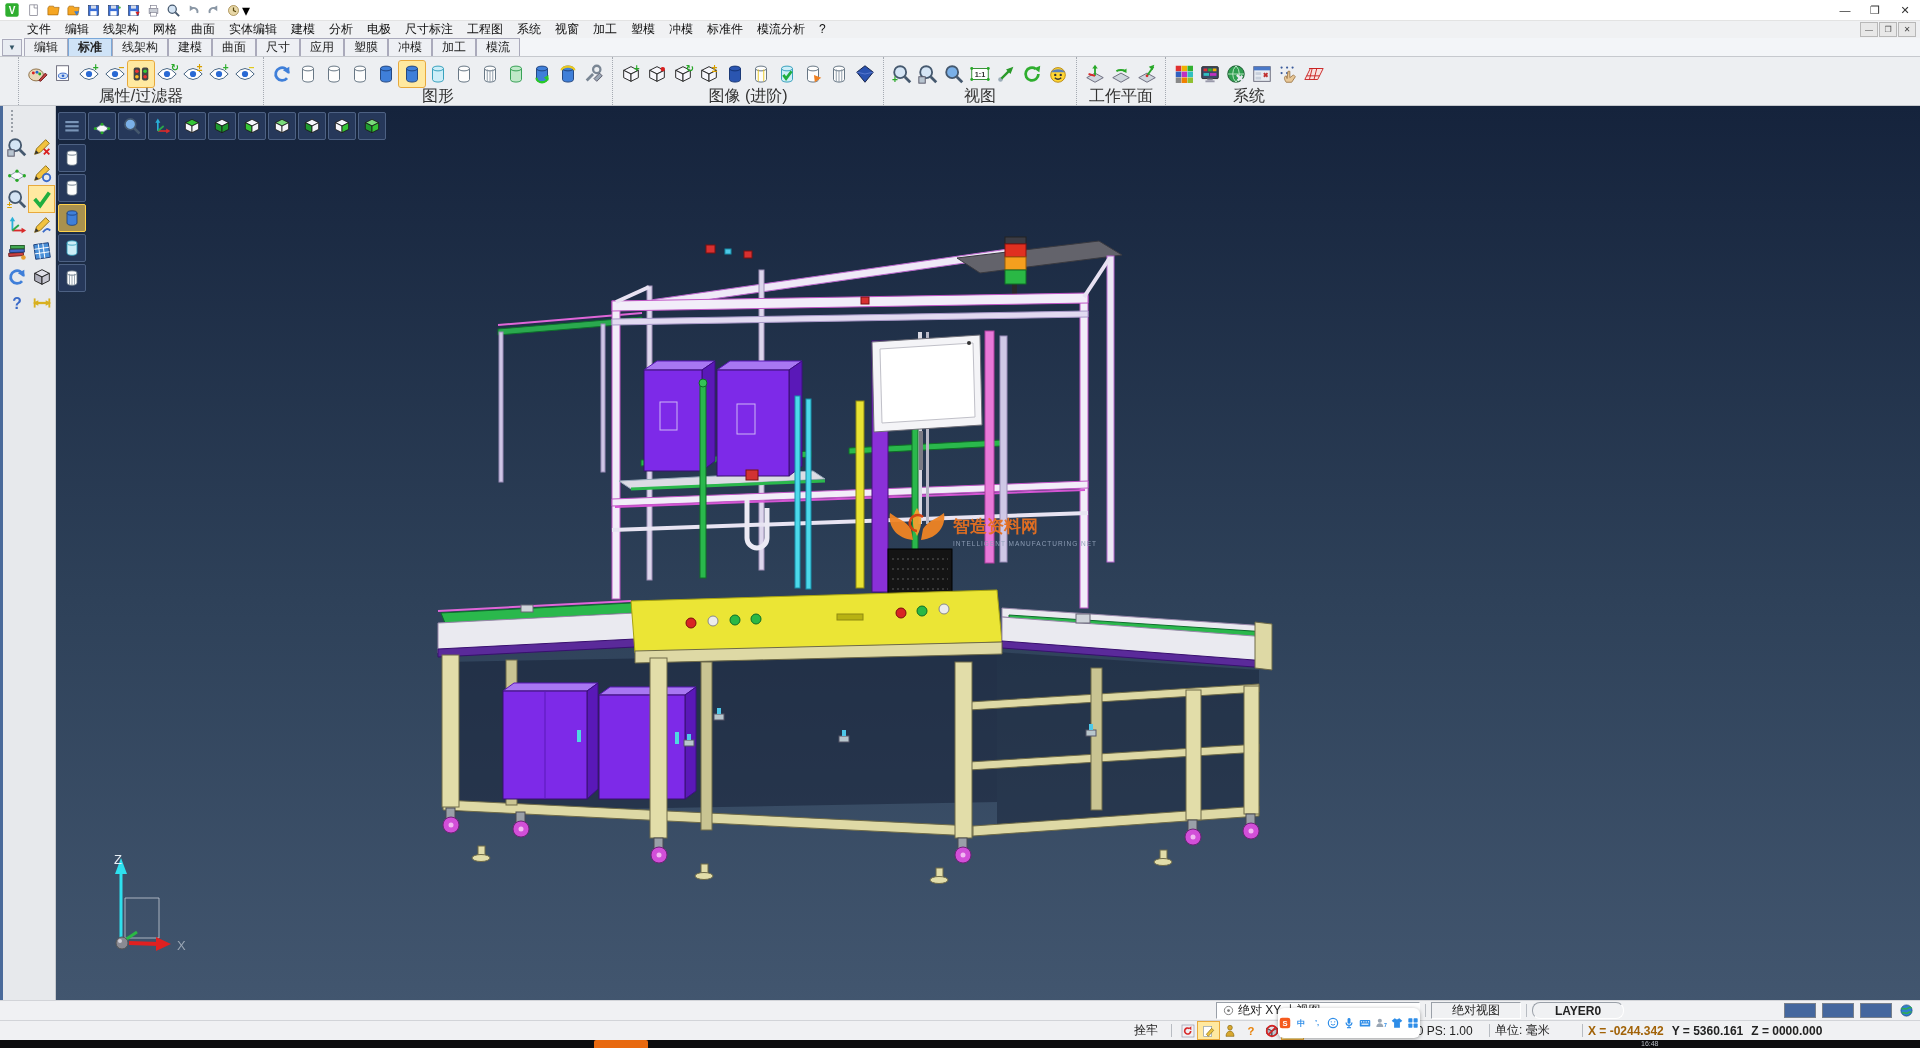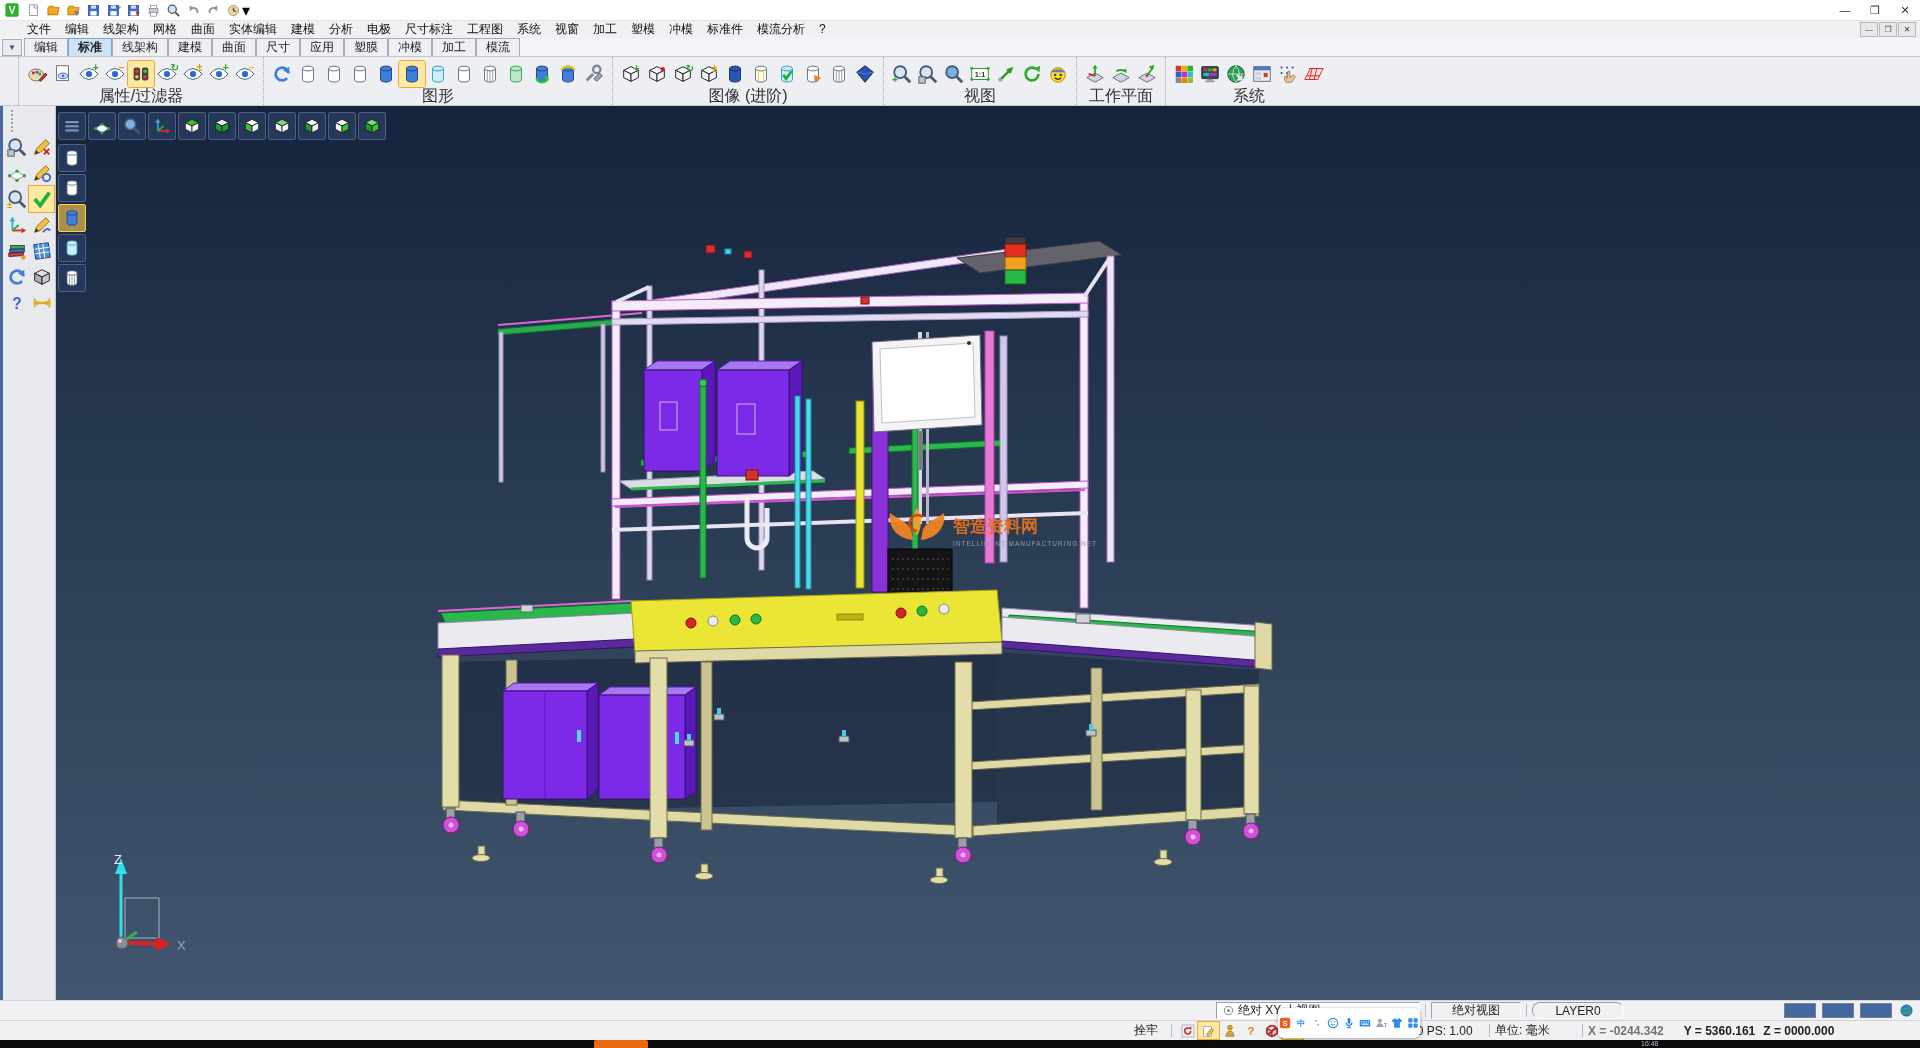--- a/index.html
+++ b/index.html
@@ -57,23 +57,23 @@
   .srow{height:19px;display:flex;align-items:center;border-top:1px solid #d2d4d8;}
   .sfield{height:15px;display:flex;align-items:center;padding:0 6px;border:1px solid;border-color:#9aa0a8 #fff #fff #9aa0a8;white-space:nowrap;}
   .sfield.white{background:#fff;}
   .ssep{width:1px;height:13px;background:#b8bcc2;margin:0 5px;}
   .sicon{width:21px;height:17px;display:flex;align-items:center;justify-content:center;}
   .sicon svg{width:16px;height:16px;}
   .cells{display:flex;gap:6px;margin-left:auto;}
   .cell{width:30px;height:13px;background:#44679e;border:1px solid #77808c;}
   .sglobe{width:20px;height:17px;margin:0 4px;display:flex;align-items:center;justify-content:center;}
   .sglobe svg{width:15px;height:15px;}
-  .coordx{color:#737373;font-weight:bold;margin-right:20px;}
+  .coordx{color:#a16207;font-weight:bold;margin-right:8px;}
   .coordyz{color:#222;font-weight:bold;margin-right:8px;}
-  .laybold{font-weight:normal;border-radius:8px;}
+  .laybold{font-weight:bold;border-radius:8px;}
   
   .ime{position:absolute;left:1278px;top:1008px;width:142px;height:30px;background:#fff;border-radius:6px;
     box-shadow:0 1px 4px rgba(0,0,0,.35);display:flex;align-items:center;justify-content:center;gap:1px;z-index:50;}
   .imei{width:15px;height:22px;display:flex;align-items:center;justify-content:center;}
   .imei svg{width:14px;height:14px;}
   
   .taskbar{position:absolute;left:0;bottom:0;width:1920px;height:8px;background:var(--taskbar_bg,#0c0c0e);}
   .tborange{position:absolute;left:594px;bottom:0;width:54px;height:8px;background:#e8690f;border-radius:2px 2px 0 0;}
   .tbtime{position:absolute;left:1641px;bottom:0;font-size:7px;line-height:8px;color:#b8bcc4;}
 </style>

